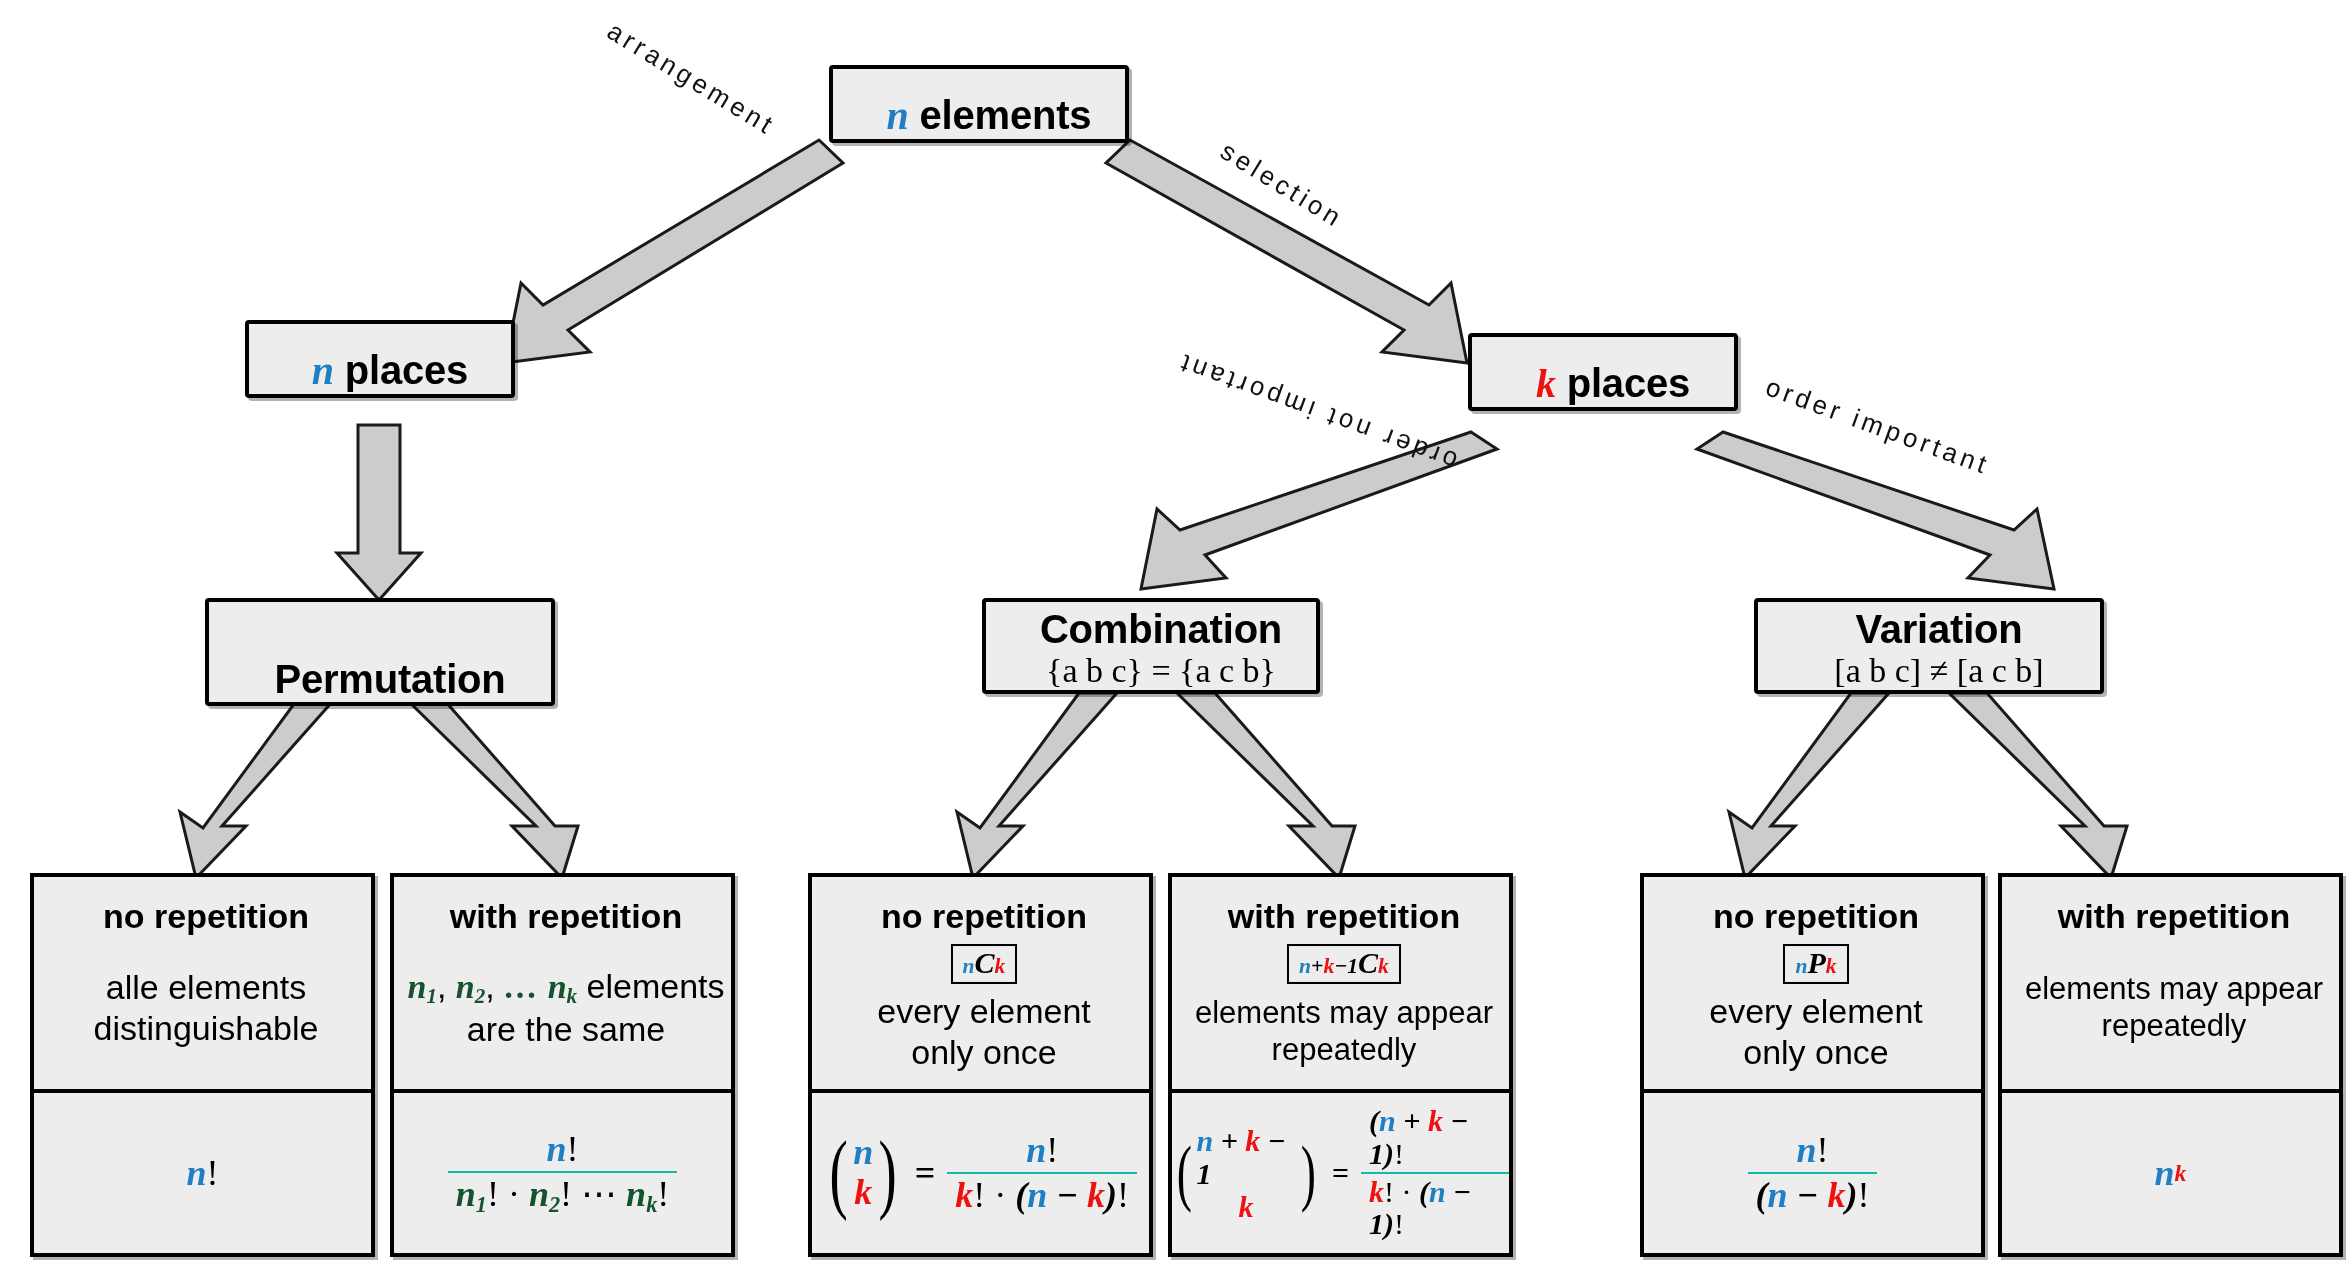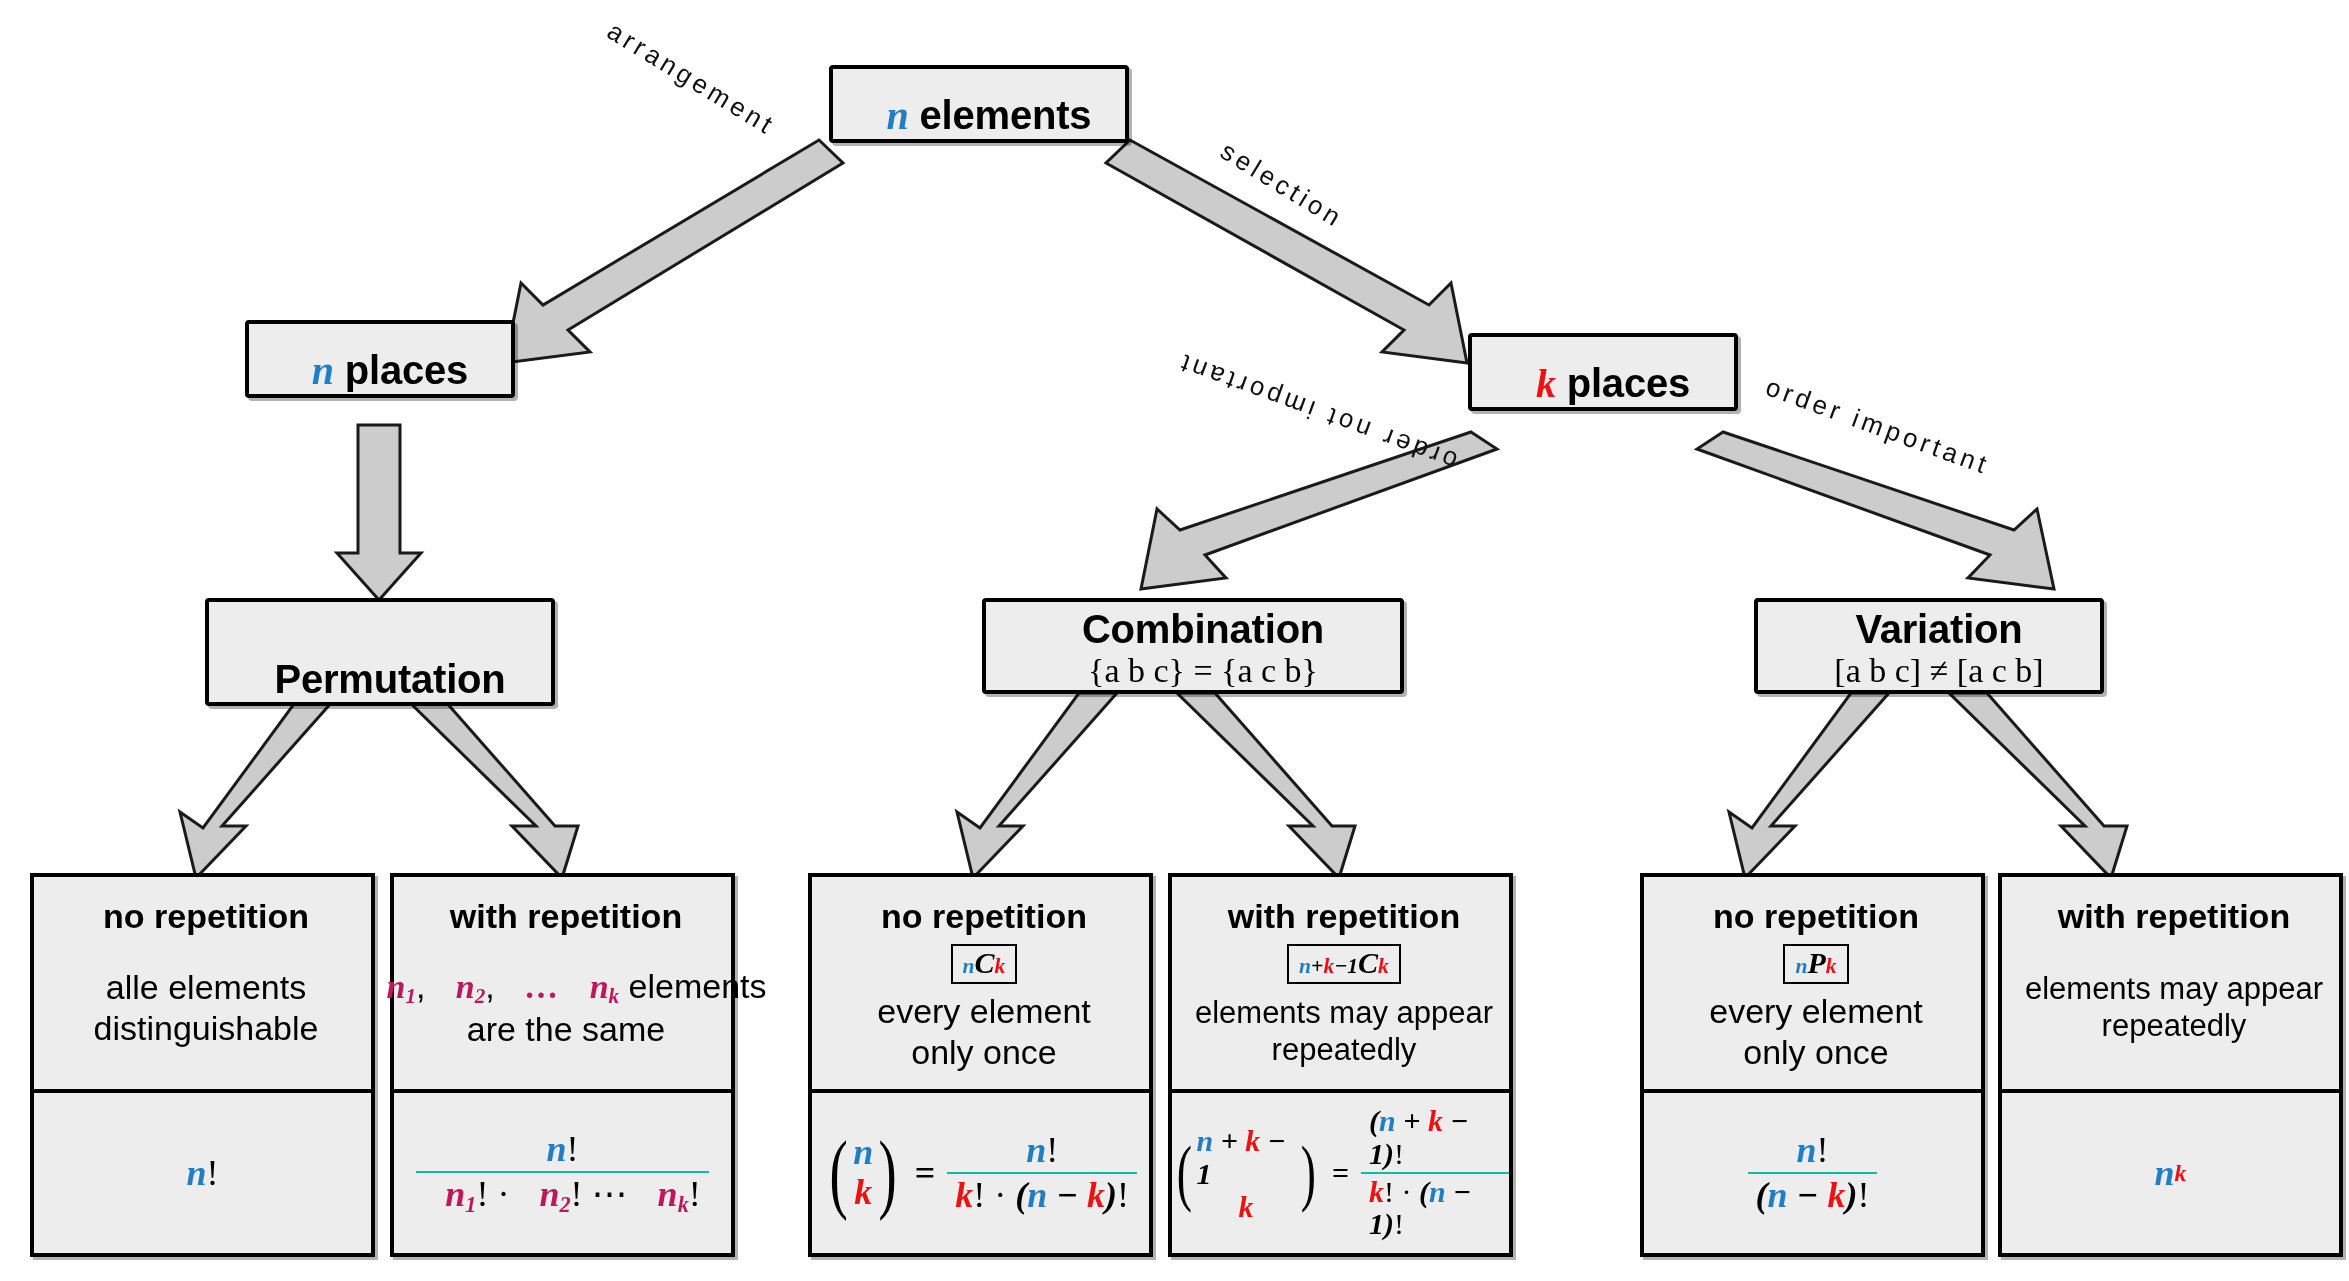--- a/index.html
+++ b/index.html
@@ -100,21 +100,21 @@
     align-items:center;
     justify-content:center;
     font-family:"Liberation Serif", serif;
     font-size:36px;
   }
 
   
   .mvar{font-family:"Liberation Serif", serif;font-style:italic;font-weight:bold;}
   .blue{color:#1f7ec4;}
   .red{color:#ee1111;}
-  .green{color:#be185d;margin-left:21px;}
+  .green{color:#14532d;}
   .blk{color:#000;}
   sub.s{font-size:0.62em;font-style:italic;font-weight:bold;vertical-align:-0.25em;}
   sup.s{font-size:0.66em;font-style:italic;font-weight:bold;vertical-align:0.55em;}
 
   .frac{display:inline-flex;flex-direction:column;align-items:center;vertical-align:middle;line-height:1.08;}
   .frac .num{padding:0 8px 2px 8px;}
   .frac .den{padding:2px 8px 0 8px;border-top:2px solid #14b8a6;}
   .eq{margin:0 12px;font-weight:bold;}
 
   .binom{display:inline-flex;align-items:center;vertical-align:middle;}
@@ -223,21 +223,21 @@
     <div class="title">
       <span class="mvar red">k</span>
       <span>places</span>
     </div>
   </div>
 
   <div class="node one-line" style="left:205px; top:598px; width:350px; height:108px;">
     <div class="title">Permutation</div>
   </div>
 
-  <div class="node two-line" style="left:982px; top:598px; width:422px; height:96px;">
+  <div class="node two-line" style="left:982px; top:598px; width:338px; height:96px;">
     <div class="title">Combination</div>
     <div class="sub">{a b c} = {a c b}</div>
   </div>
 
   <div class="node two-line" style="left:1754px; top:598px; width:350px; height:96px;">
     <div class="title">Variation</div>
     <div class="sub">[a b c] ≠ [a c b]</div>
   </div>
 
   <div class="leaf" style="left:30px; top:873px; width:345px; height:384px;">

